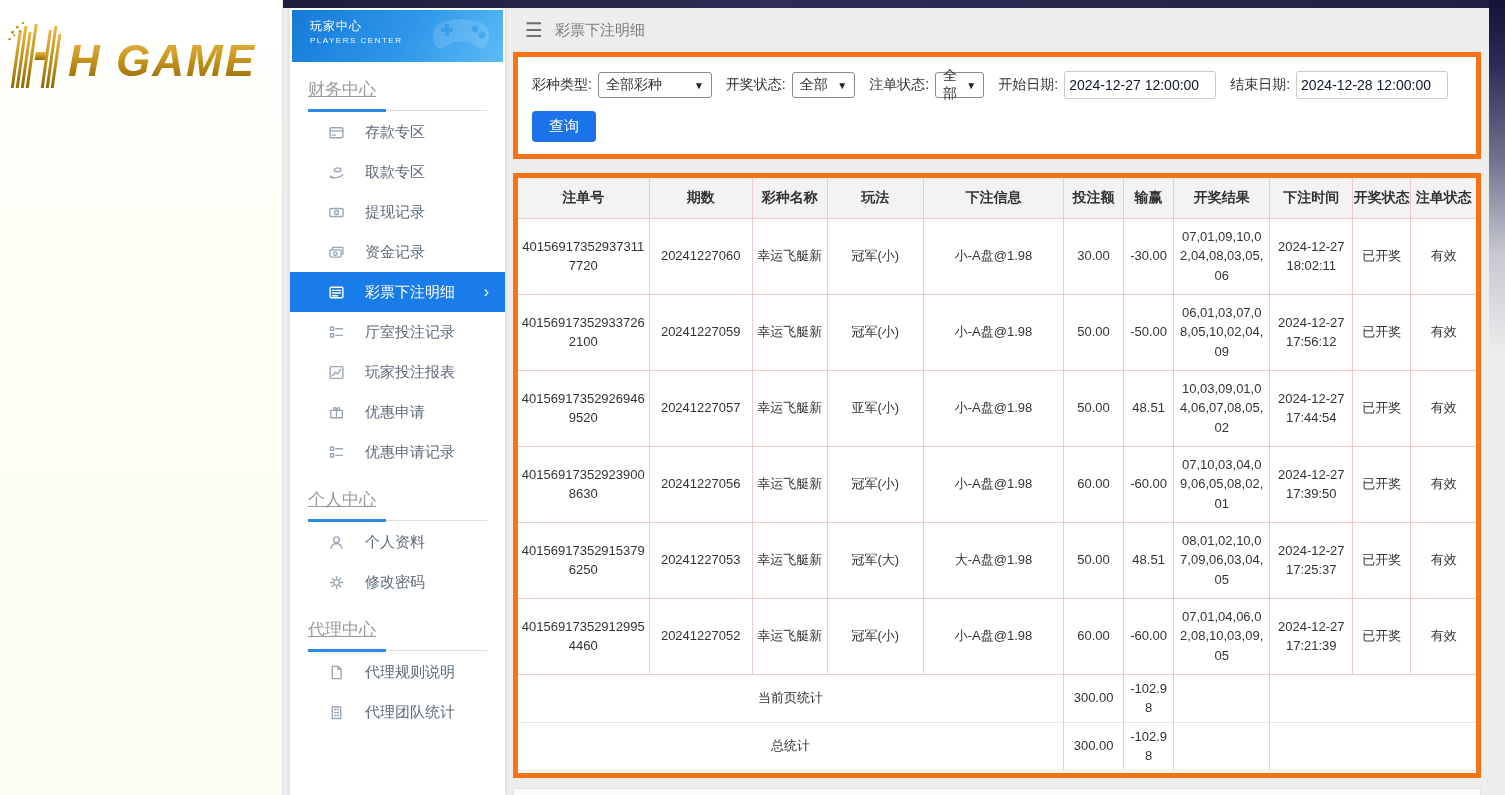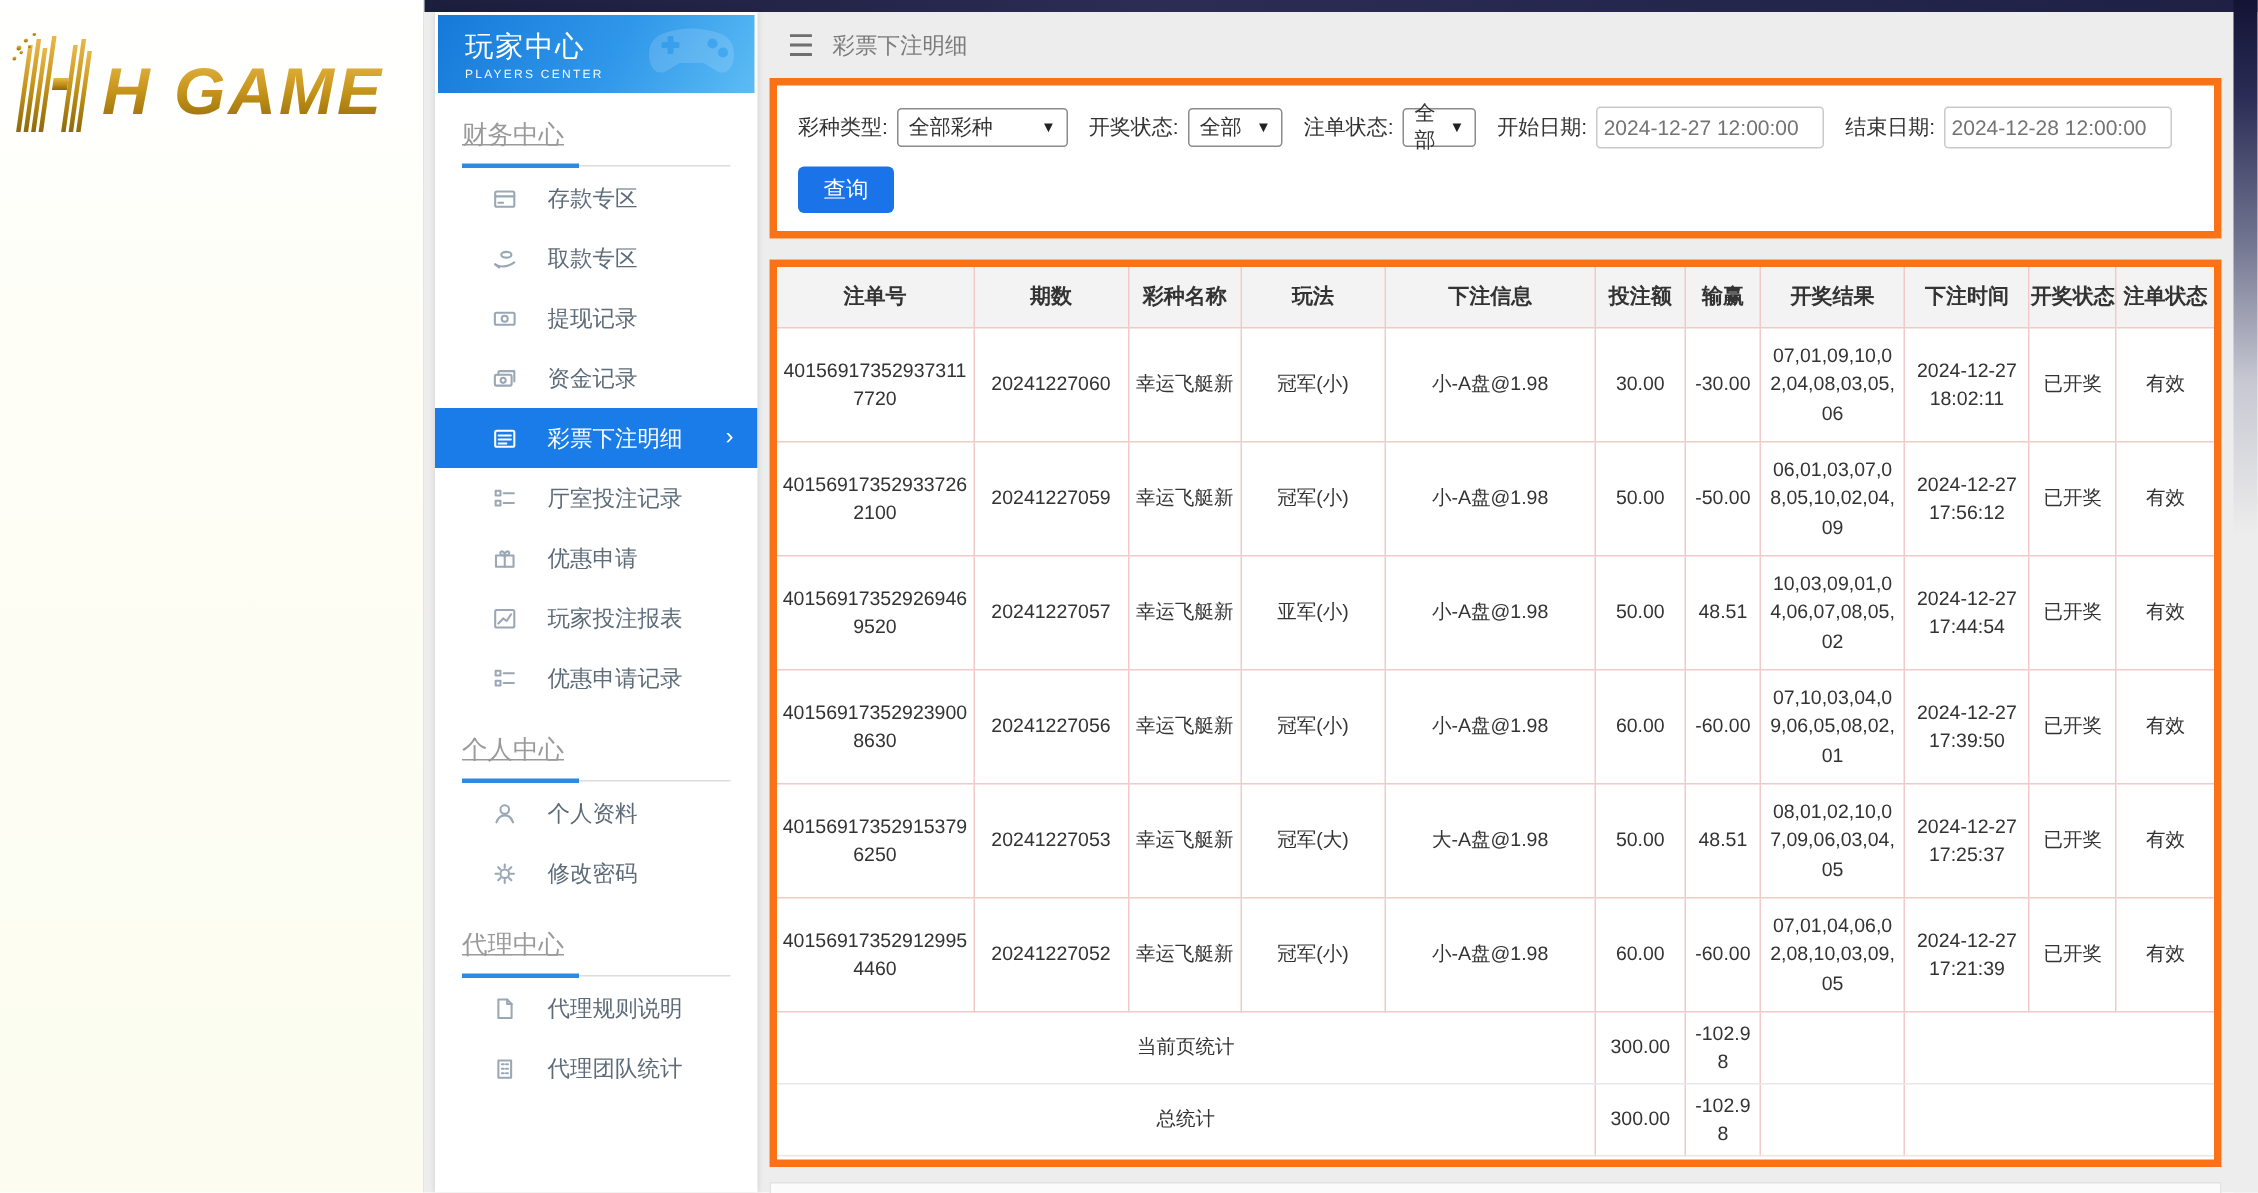--- a/index.html
+++ b/index.html
@@ -18,21 +18,21 @@
     background:linear-gradient(90deg,#1d1d3d,#2c2c55 40%,#1f2044); }
   .app-rightstrip { position:absolute; right:0; top:0; width:16px; height:795px;
     background:linear-gradient(#131335 0%,#2a2c55 8%,#70738f 20%,#c7c8d2 32%,#ededed 45%); }
 
   
   .sidebar { position:absolute; left:7px; top:8px; width:215px; height:787px;
     background:#fff; box-shadow:0 0 4px rgba(0,0,0,.12); overflow:hidden; }
   .sb-banner { margin:2px; height:52px; position:relative;
     background:linear-gradient(120deg,#1679d9 0%,#2f97ea 55%,#5cbcf4 100%);
     padding:8px 0 0 18px; color:#fff; }
-  .sb-banner-title { font-size:19px; letter-spacing:1px; }
+  .sb-banner-title { font-size:12px; letter-spacing:1px; }
   .sb-banner-sub { font-size:8px; letter-spacing:1.5px; margin-top:1px; opacity:.95; }
   .sb-gamepad { position:absolute; right:10px; top:6px; opacity:.28; }
   .sb-section-head { margin:16px 18px 0 18px; }
   .sb-section-title { font-size:17px; color:#9a9a9a; padding-bottom:8px;text-decoration:underline; }
   .sb-underline { position:relative; height:3px; }
   .sb-underline .gray { position:absolute; left:0; right:0; top:1px; height:1px; background:#dcdcdc; }
   .sb-underline .blue { position:absolute; left:0; top:0; width:78px; height:3px; background:#2b8ae4; }
   .sb-item { height:40px; display:flex; align-items:center; padding-left:38px;
     color:#5d6b79; font-size:15px; cursor:pointer; position:relative; }
   .sb-item .ico { width:17px; height:17px; margin-right:20px; display:inline-flex; }
@@ -50,21 +50,21 @@
   .filter-row { display:flex; align-items:center; font-size:14px; color:#333; flex-wrap:nowrap; }
   .f-label { margin:0 6px 0 0; white-space:nowrap; }
   .f-select { border:1px solid #8b8b8b; border-radius:3px; background:#fff; height:26px;
     display:inline-flex; align-items:center; padding:0 7px; margin-right:14px; cursor:pointer; font-size:14px; }
   .f-select .val { margin-right:8px; }
   .f-select .caret { font-size:10px; color:#222; }
   .f-select.w-lg { width:140px; justify-content:space-between; }
   .f-select.w-md { width:76px; justify-content:space-between; }
   .f-select.w-sm { width:58px; justify-content:space-between; }
   .f-date { border:1px solid #c9c9c9; border-radius:3px; height:28px; width:152px;
-    font-size:14px; color:#737373; padding:0 4px; margin-right:14px;
+    font-size:14px; color:#0f172a; padding:0 4px; margin-right:14px;
     font-family:"Liberation Sans","DejaVu Sans",sans-serif; }
   .btn-query { margin-top:12px; background:#1a73e8; color:#fff; border:none; border-radius:4px;
     font-size:15px; padding:6px 17px; cursor:pointer; }
 
   
   .table-panel { margin-top:14px; padding-bottom:2px; }
   table.bet { width:100%; border-collapse:collapse; table-layout:fixed; font-size:13px; color:#333; }
   table.bet th { background:#f3f3f3; font-weight:bold; font-size:14px; height:40px;
     border:1px solid #f2c9c9; border-top:none; }
   table.bet td { border:1px solid #f2c9c9; text-align:center; vertical-align:middle;
@@ -199,35 +199,35 @@
               <line x1="7.3" y1="4.5" x2="13.7" y2="4.5"></line>
               <rect x="2.3" y="9.2" width="3" height="3"></rect>
               <line x1="7.3" y1="10.7" x2="13.7" y2="10.7"></line>
             </svg>
           </span>
       <span>厅室投注记录</span>
         </div>
         <div class="sb-item">
           <span class="ico">
             <svg width="17" height="17" viewBox="0 0 16 16" fill="none" stroke="#9aa7b4" stroke-width="1.3" stroke-linecap="round" stroke-linejoin="round">
+              <rect x="2" y="2.5" width="12" height="11" rx="1"></rect>
+              <polyline points="4,11 7,7.8 9.2,9.4 12,5.2"></polyline>
+            </svg>
+          </span>
+      <span>玩家投注报表</span>
+        </div>
+        <div class="sb-item">
+          <span class="ico">
+            <svg width="17" height="17" viewBox="0 0 16 16" fill="none" stroke="#9aa7b4" stroke-width="1.3" stroke-linecap="round" stroke-linejoin="round">
               <rect x="2.5" y="6" width="11" height="7"></rect>
               <line x1="8" y1="6" x2="8" y2="13"></line>
               <path d="M8 6C8 3.2 5.2 2.6 5.2 4.4 5.2 6 8 6 8 6zM8 6c0-2.8 2.8-3.4 2.8-1.6C10.8 6 8 6 8 6z"></path>
             </svg>
           </span>
       <span>优惠申请</span>
-        </div>
-        <div class="sb-item">
-          <span class="ico">
-            <svg width="17" height="17" viewBox="0 0 16 16" fill="none" stroke="#9aa7b4" stroke-width="1.3" stroke-linecap="round" stroke-linejoin="round">
-              <rect x="2" y="2.5" width="12" height="11" rx="1"></rect>
-              <polyline points="4,11 7,7.8 9.2,9.4 12,5.2"></polyline>
-            </svg>
-          </span>
-      <span>玩家投注报表</span>
         </div>
         <div class="sb-item">
           <span class="ico">
             <svg width="17" height="17" viewBox="0 0 16 16" fill="none" stroke="#9aa7b4" stroke-width="1.3" stroke-linecap="round" stroke-linejoin="round">
               <rect x="2.3" y="3" width="3" height="3"></rect>
               <line x1="7.3" y1="4.5" x2="13.7" y2="4.5"></line>
               <rect x="2.3" y="9.2" width="3" height="3"></rect>
               <line x1="7.3" y1="10.7" x2="13.7" y2="10.7"></line>
             </svg>
           </span>

